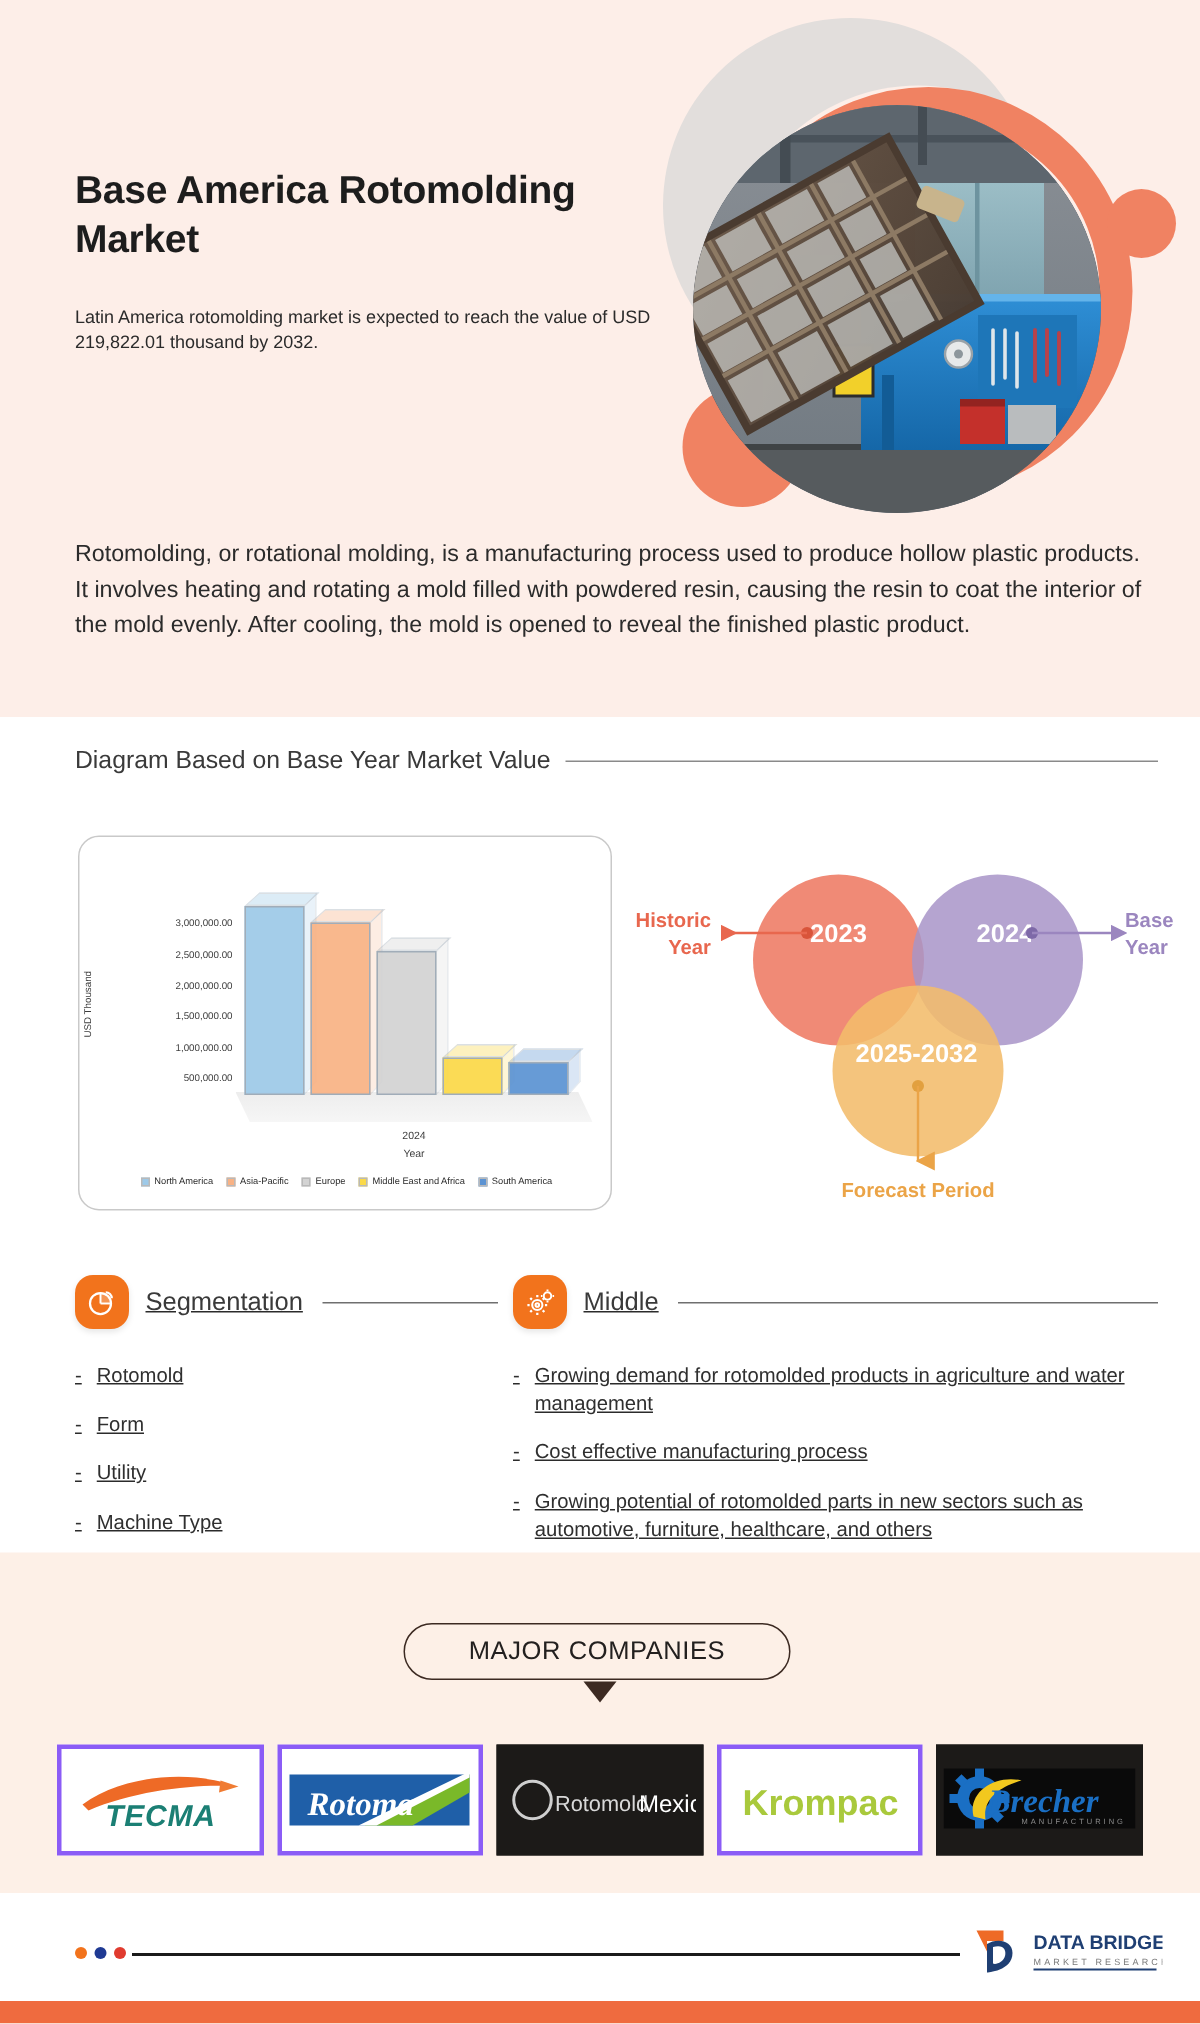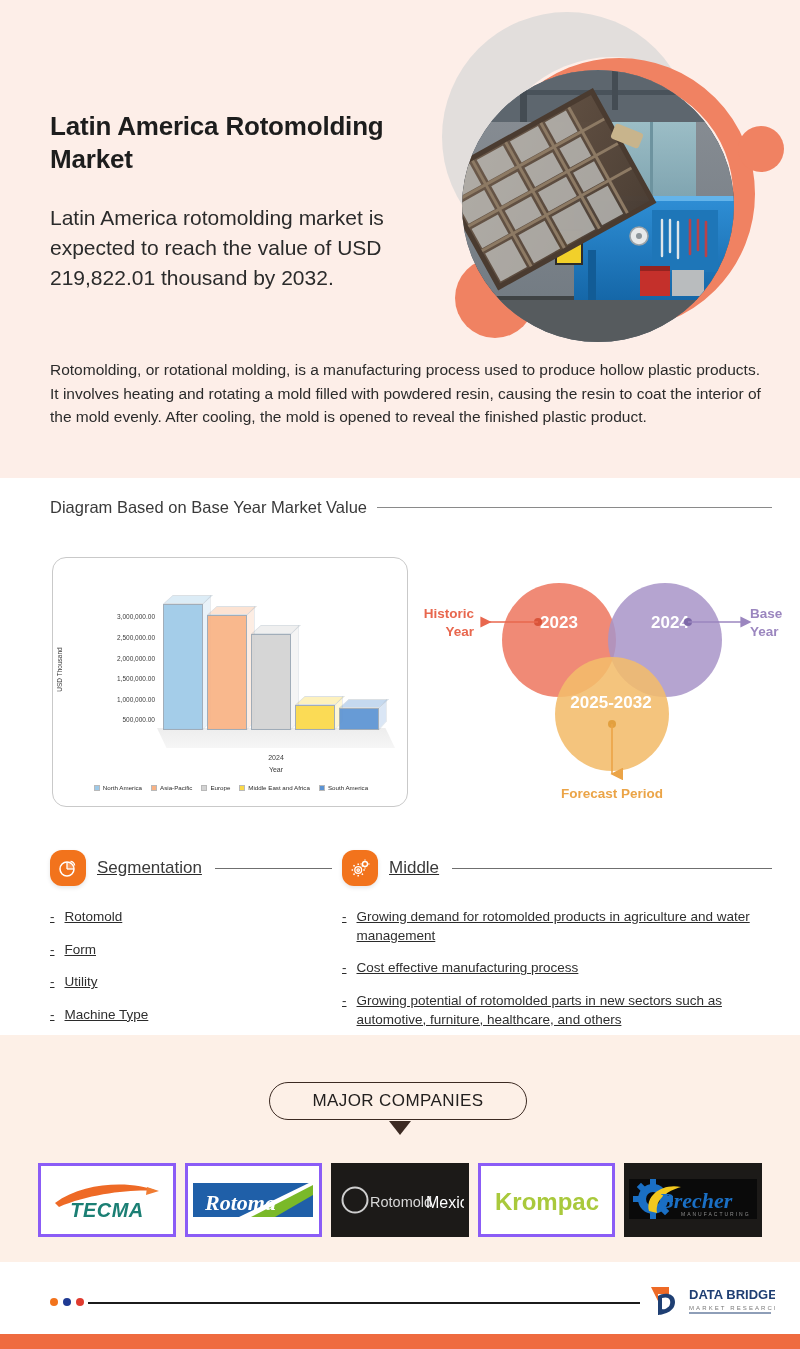--- a/index.html
+++ b/index.html
@@ -71,21 +71,21 @@
   .hero-photo svg { display:block; width: 272px; height: 272px; }
 
   
   .hero-title {
     position: absolute; left: 50px; top: 110px; width: 380px;
     font-size: 26px; font-weight: bold; line-height: 1.25;
     color: #1d1d1d; letter-spacing: -0.2px;
   }
   .hero-sub {
     position: absolute; left: 50px; top: 203px; width: 390px;
-    font-size: 21px; line-height: 1.42; color: #2b2b2b;
+    font-size: 12px; line-height: 1.42; color: #2b2b2b;
   }
   .hero-desc {
     position: absolute; left: 50px; top: 358px; width: 722px;
     font-size: 15.5px; line-height: 1.52; color: #2b2b2b;
   }
 
   
   .sec-title-wrap {
     position: absolute; left: 50px; top: 498px; width: 722px;
     display: flex; align-items: center; gap: 10px;
@@ -332,21 +332,21 @@
               <rect x="24" y="24" width="24" height="32"></rect>
             </g>
             <rect x="-96" y="-66" width="176" height="126" fill="none" stroke="#4a3b30" stroke-width="5"></rect>
           </g>
 
           <rect x="150" y="58" width="30" height="16" rx="3" fill="#c8b48c" transform="rotate(22 165 66)"></rect>
         </g>
       </svg>
     </div>
 
-    <div class="hero-title">Latin America Rotomolding Market</div>
+    <div class="hero-title">Base America Rotomolding Market</div>
     <div class="hero-sub">Latin America rotomolding market is expected to reach the value of USD 219,822.01 thousand by 2032.</div>
     <div class="hero-desc">Rotomolding, or rotational molding, is a manufacturing process used to produce hollow plastic products. It involves heating and rotating a mold filled with powdered resin, causing the resin to coat the interior of the mold evenly. After cooling, the mold is opened to reveal the finished plastic product.</div>
   </div>
 
   <div class="band-mid"></div>
 
   <div class="sec-title-wrap">
     <div class="sec-title">Diagram Based on Base Year Market Value</div>
     <div class="sec-rule"></div>
   </div>

